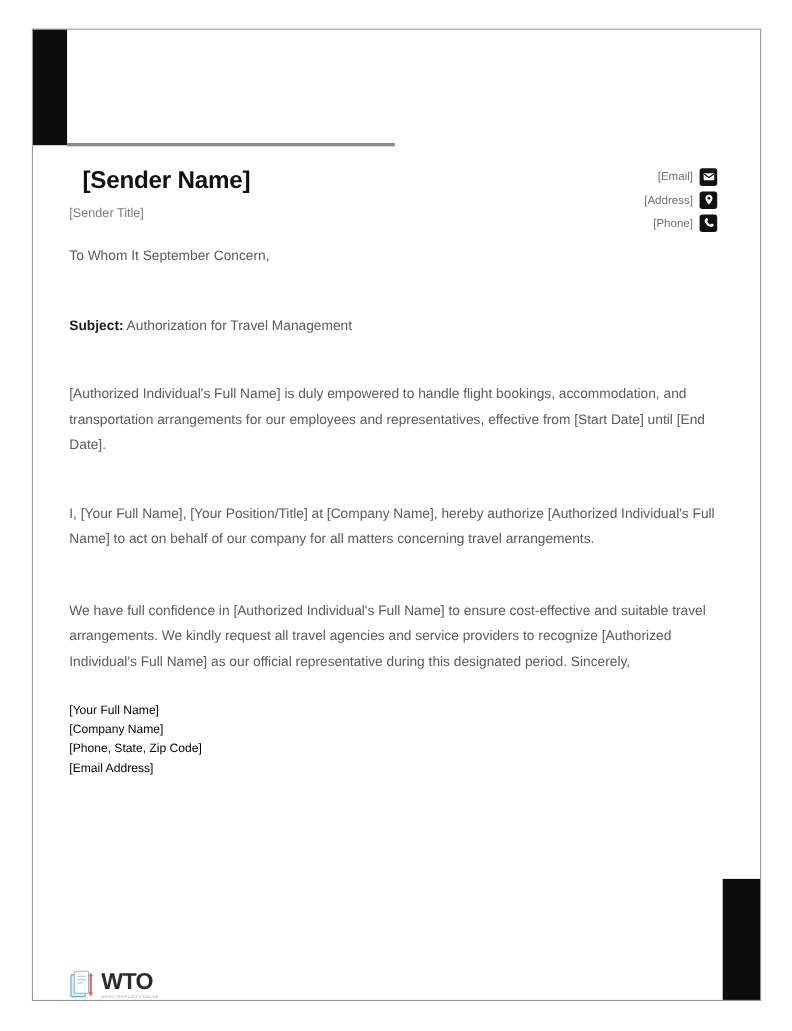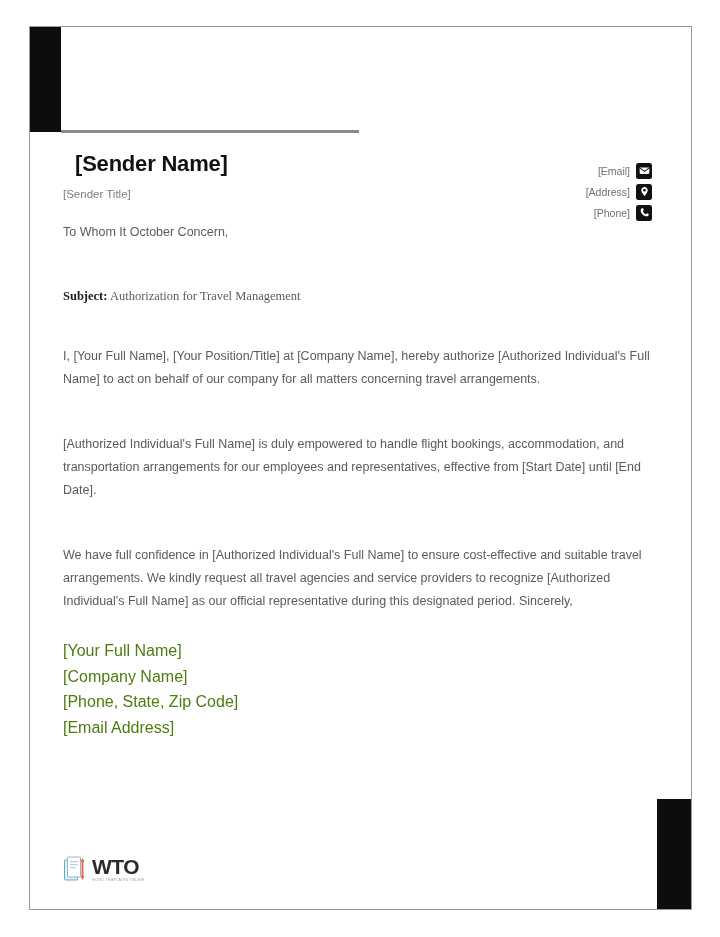--- a/index.html
+++ b/index.html
@@ -76,21 +76,21 @@
     font-size: 11.5px;
     color: #7d7d7d;
     margin: 7px 0 0 0;
     line-height: 1.2;
   }
 
   
   .contact-block {
     position: absolute;
     right: 39px;
-    top: 135px;
+    top: 125px;
     width: 200px;
     text-align: center;
   }
   .contact-row {
     display: flex;
     align-items: center;
     justify-content: flex-end;
     margin-bottom: 4px;
     height: 17px;
   }
@@ -127,52 +127,51 @@
     margin: 0;
     padding-top: 22px;
     line-height: 1.3;
   }
   .subject {
     font-size: 12.5px;
     color: #5b5b5b;
     margin: 0;
     padding-top: 48px;
     line-height: 1.3;
-    font-family: Liberation Serif, serif;
   }
   .subject b {
     color: #1d1d1d;
     font-weight: bold;
   }
 
   .para {
     font-size: 12.5px;
     color: #5b5b5b;
     line-height: 1.85;
     margin: 0;
     width: 590px;
   }
   .para.p1 { padding-top: 40px; }
   .para.p2 { padding-top: 42px; }
   .para.p3 { padding-top: 42px; }
 
   .signature {
-    font-size: 16px;
-    color: #4d7c0f;
+    font-size: 11px;
+    color: #000000;
     line-height: 1.6;
     margin: 0;
     padding-top: 24px;
   }
   .signature div { line-height: 1.62; }
 
   
   .logo {
     position: absolute;
     left: 33px;
-    bottom: 26px;
+    bottom: 0;
     display: flex;
   }
   .logo-mark {
     width: 26px;
     height: 28px;
     position: relative;
     margin-right: 3px;
   }
   .logo-text-wrap {
     display: flex;
@@ -236,30 +235,30 @@
     </div>
 
   </div>
 
   <div class="content">
 
     <h1 class="sender-name">[Sender Name]</h1>
     <div class="sender-title">[Sender Title]</div>
 
 
-    <p class="salutation">To Whom It October Concern,</p>
+    <p class="salutation">To Whom It September Concern,</p>
 
     <p class="subject">
       <b>Subject:</b>
       <span>Authorization for Travel Management</span>
     </p>
 
+    <p class="para p2">[Authorized Individual's Full Name] is duly empowered to handle flight bookings, accommodation, and transportation arrangements for our employees and representatives, effective from [Start Date] until [End Date].</p>
+
     <p class="para p1">I, [Your Full Name], [Your Position/Title] at [Company Name], hereby authorize [Authorized Individual's Full Name] to act on behalf of our company for all matters concerning travel arrangements.</p>
-
-    <p class="para p2">[Authorized Individual's Full Name] is duly empowered to handle flight bookings, accommodation, and transportation arrangements for our employees and representatives, effective from [Start Date] until [End Date].</p>
 
     <p class="para p3"> We have full confidence in [Authorized Individual's Full Name] to ensure cost-effective and suitable travel arrangements. We kindly request all travel agencies and service providers to recognize [Authorized Individual's Full Name] as our official representative during this designated period. Sincerely,</p>
 
     <div class="signature">
       <div>[Your Full Name]</div>
       <div>[Company Name]</div>
       <div>[Phone, State, Zip Code]</div>
       <div>[Email Address]</div>
     </div>
 

